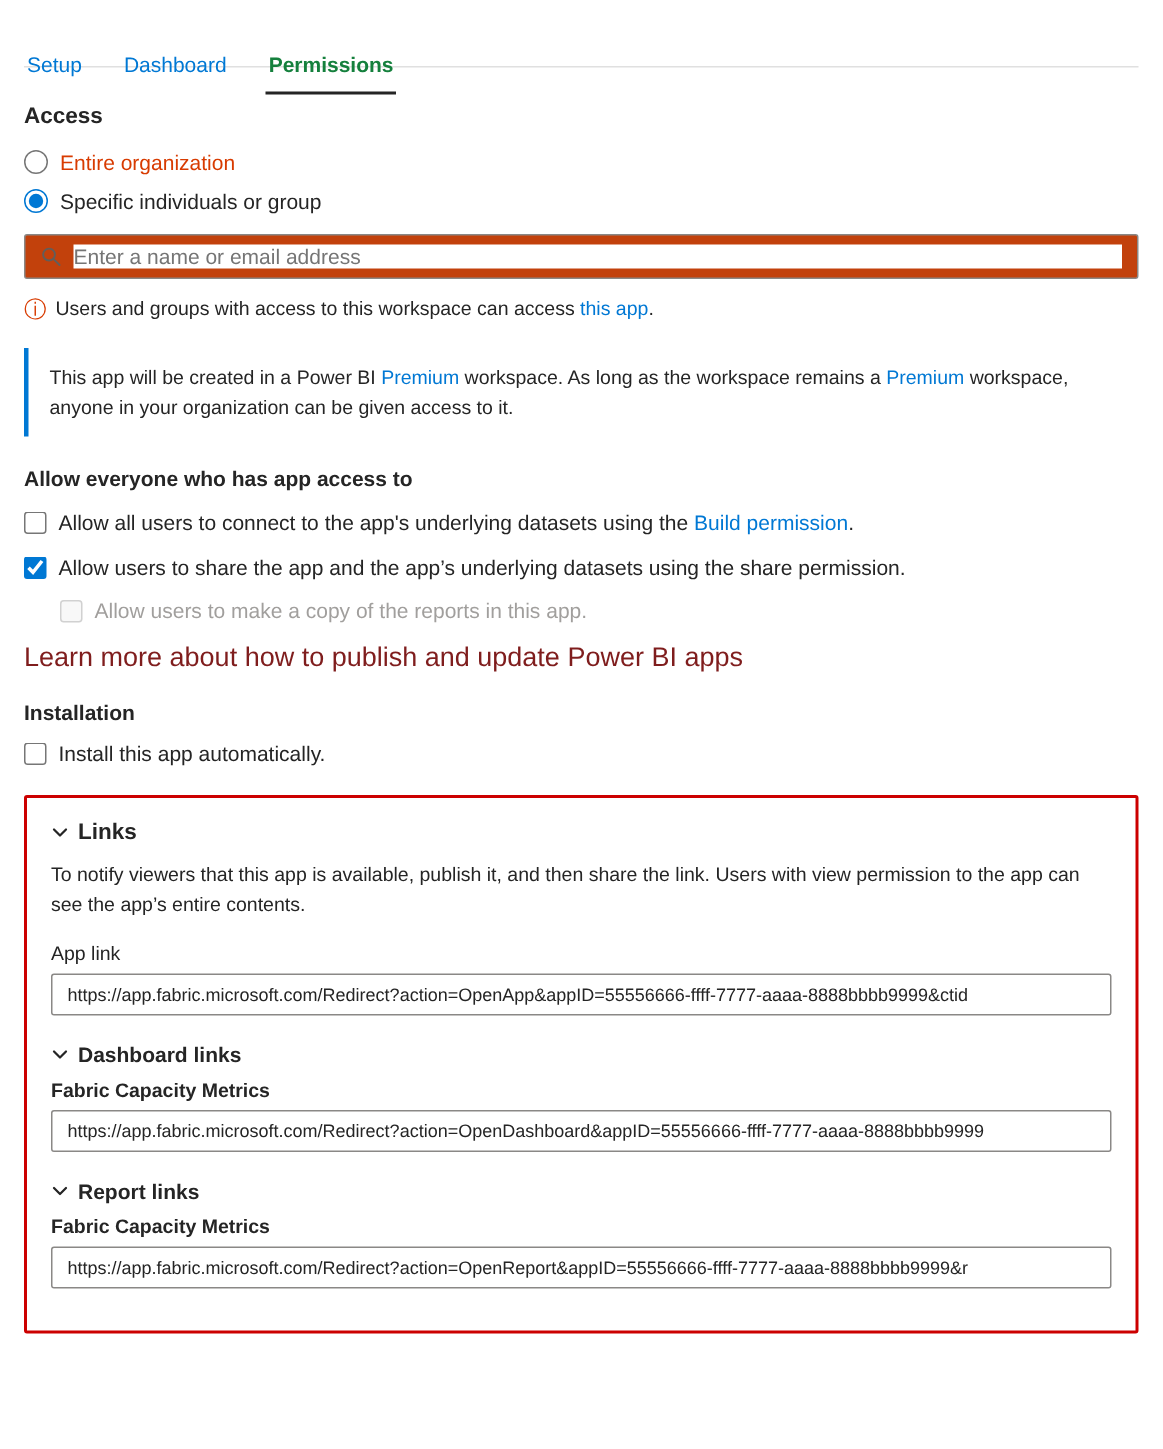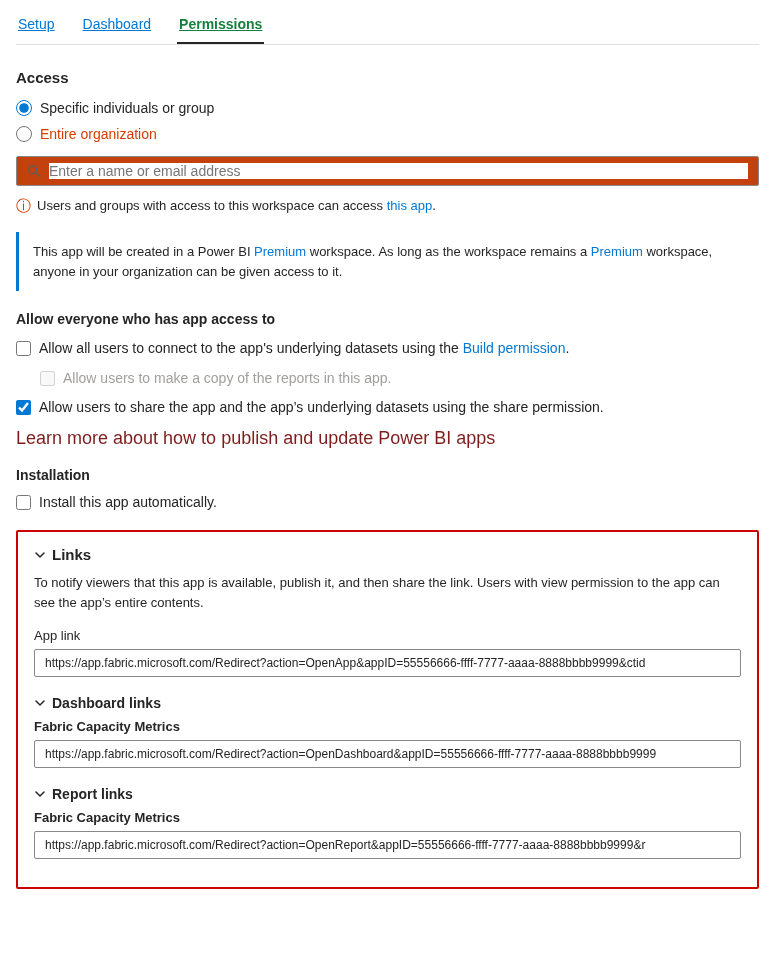--- a/index.html
+++ b/index.html
@@ -23,22 +23,21 @@
       margin-bottom: 24px;
       padding-top: 8px;
     }
     .tab {
       padding: 8px 2px 10px 2px;
       cursor: pointer;
       font-size: 14px;
       color: #0078d4;
       border-bottom: 2px solid transparent;
       position: relative;
-      top: 0;
-      text-decoration: underline;
+      top: 19px;
     }
     .tab.active {
       color: #15803d;
       font-weight: 600;
       border-bottom: 2px solid #252525;
     }
 
     
     .section-title {
       font-size: 15px;
@@ -255,26 +254,26 @@
   <nav class="tabs">
     <div class="tab">Setup</div>
     <div class="tab">Dashboard</div>
     <div class="tab active">Permissions</div>
   </nav>
 
   <div class="section-title">Access</div>
 
   <div class="radio-group">
     <label class="radio-item">
+      <input type="radio" name="access" style="">
+      <span class="radio-label orange">Entire organization</span>
+    </label>
+    <label class="radio-item">
       <input type="radio" name="access" checked="" style="">
       <span class="radio-label">Specific individuals or group</span>
-    </label>
-    <label class="radio-item">
-      <input type="radio" name="access" style="">
-      <span class="radio-label orange">Entire organization</span>
     </label>
   </div>
 
   <div class="search-box">
     <svg class="search-icon-svg" viewBox="0 0 16 16" fill="none" xmlns="http://www.w3.org/2000/svg">
       <circle cx="6.5" cy="6.5" r="4.5" stroke="#605e5c" stroke-width="1.5"></circle>
       <line x1="10" y1="10" x2="14.5" y2="14.5" stroke="#605e5c" stroke-width="1.5" stroke-linecap="round"></line>
     </svg>
     <input type="text" placeholder="Enter a name or email address" style="">
   </div>
@@ -294,28 +293,28 @@
 
   <div class="allow-title">Allow everyone who has app access to</div>
 
   <div class="checkbox-item">
     <input type="checkbox" style="">
     <span class="checkbox-label">
       Allow all users to connect to the app's underlying datasets using the <a href="#">Build permission</a>.
     </span>
   </div>
 
+  <div class="checkbox-item">
+    <input type="checkbox" checked="" style="accent-color: rgb(0, 120, 212);">
+    <span class="checkbox-label">Allow users to share the app and the app’s underlying datasets using the share permission.</span>
+  </div>
+
   <div class="checkbox-item indented">
     <input type="checkbox" disabled="" style="">
     <span class="checkbox-label disabled">Allow users to make a copy of the reports in this app.</span>
-  </div>
-
-  <div class="checkbox-item">
-    <input type="checkbox" checked="" style="accent-color: rgb(0, 120, 212);">
-    <span class="checkbox-label">Allow users to share the app and the app’s underlying datasets using the share permission.</span>
   </div>
 
   <a href="#" class="learn-more">Learn more about how to publish and update Power BI apps</a>
 
   <div class="installation-title">Installation</div>
   <div class="checkbox-item">
     <input type="checkbox" style="">
     <span class="checkbox-label">Install this app automatically.</span>
   </div>
 

